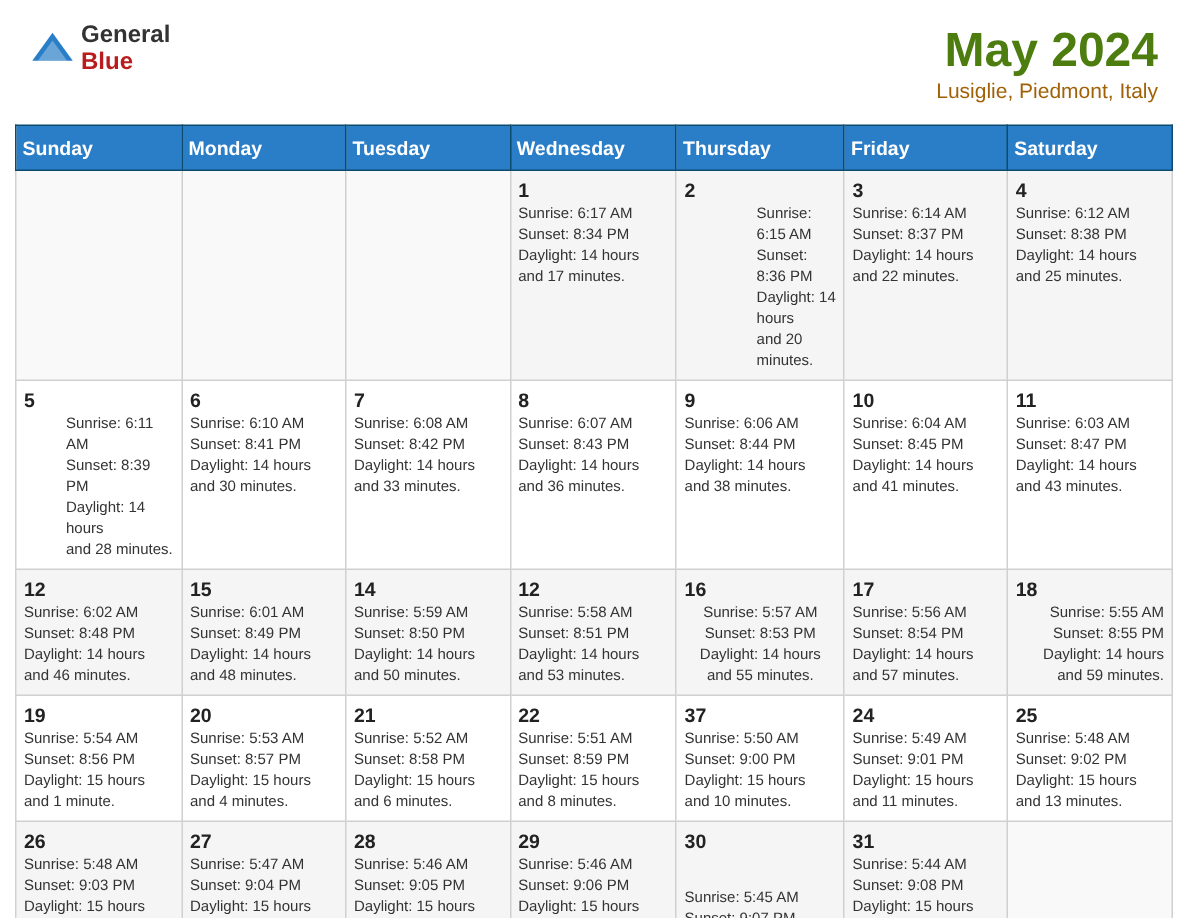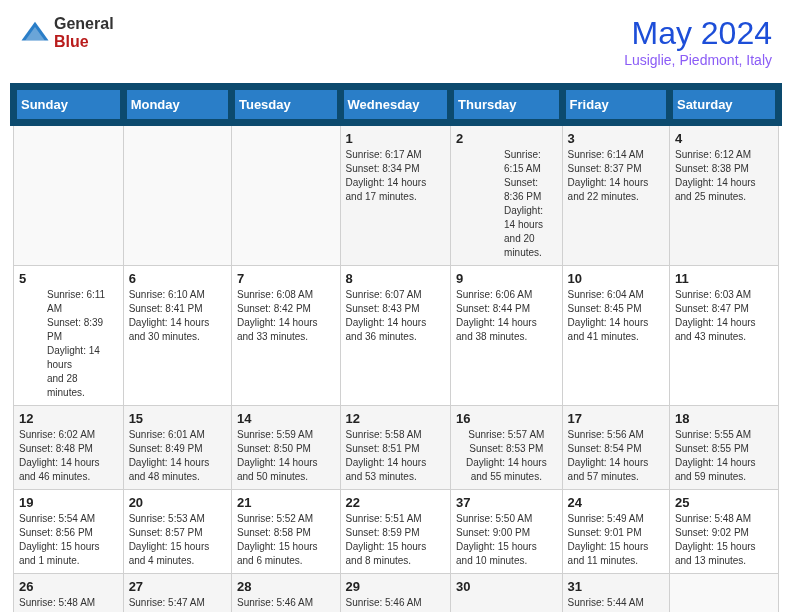--- a/index.html
+++ b/index.html
@@ -31,39 +31,39 @@
     .logo-blue { color: #b91c1c; }
     .logo-icon {
       width: 30px;
       height: 30px;
     }
     .title-block {
       text-align: right;
     }
     .month-year {
       font-size: 32px;
-      font-weight: normal;
-      color: #1d4ed8;
+      font-weight: bold;
+      color: #4d7c0f;
     }
     .location {
       font-size: 14px;
-      color: #8b5cf6;
+      color: #a16207;
     }
     .calendar {
       width: 100%;
       border-collapse: collapse;
     }
     .calendar thead tr th {
       background: #2a7ec8;
       color: #fff;
       font-size: 13px;
       font-weight: bold;
       padding: 7px 4px;
       text-align: left;
-      border: 7px solid #0c4a6e;
+      border: 1px solid #0c4a6e;
     }
     .calendar tbody tr td {
       vertical-align: top;
       padding: 5px 5px;
       border: 1px solid #d0d0d0;
       font-size: 10.5px;
       color: #333;
       background: #fff;
       width: 113px;
       min-height: 80px;
@@ -245,21 +245,21 @@
         </td>
         <td>
           <span class="day-num">17</span>
           <div class="day-info" style="white-space: pre-line;">Sunrise: 5:56 AM
 Sunset: 8:54 PM
 Daylight: 14 hours
 and 57 minutes.</div>
         </td>
         <td>
           <span class="day-num">18</span>
-          <div class="day-info" style="white-space: pre-line;">Sunrise: 5:55 AM
+          <div class="day-info" style="white-space: pre-line; text-align: right;">Sunrise: 5:55 AM
 Sunset: 8:55 PM
 Daylight: 14 hours
 and 59 minutes.</div>
         </td>
       </tr>
       <tr>
         <td>
           <span class="day-num">19</span>
           <div class="day-info" style="white-space: pre-line;">Sunrise: 5:54 AM
 Sunset: 8:56 PM

